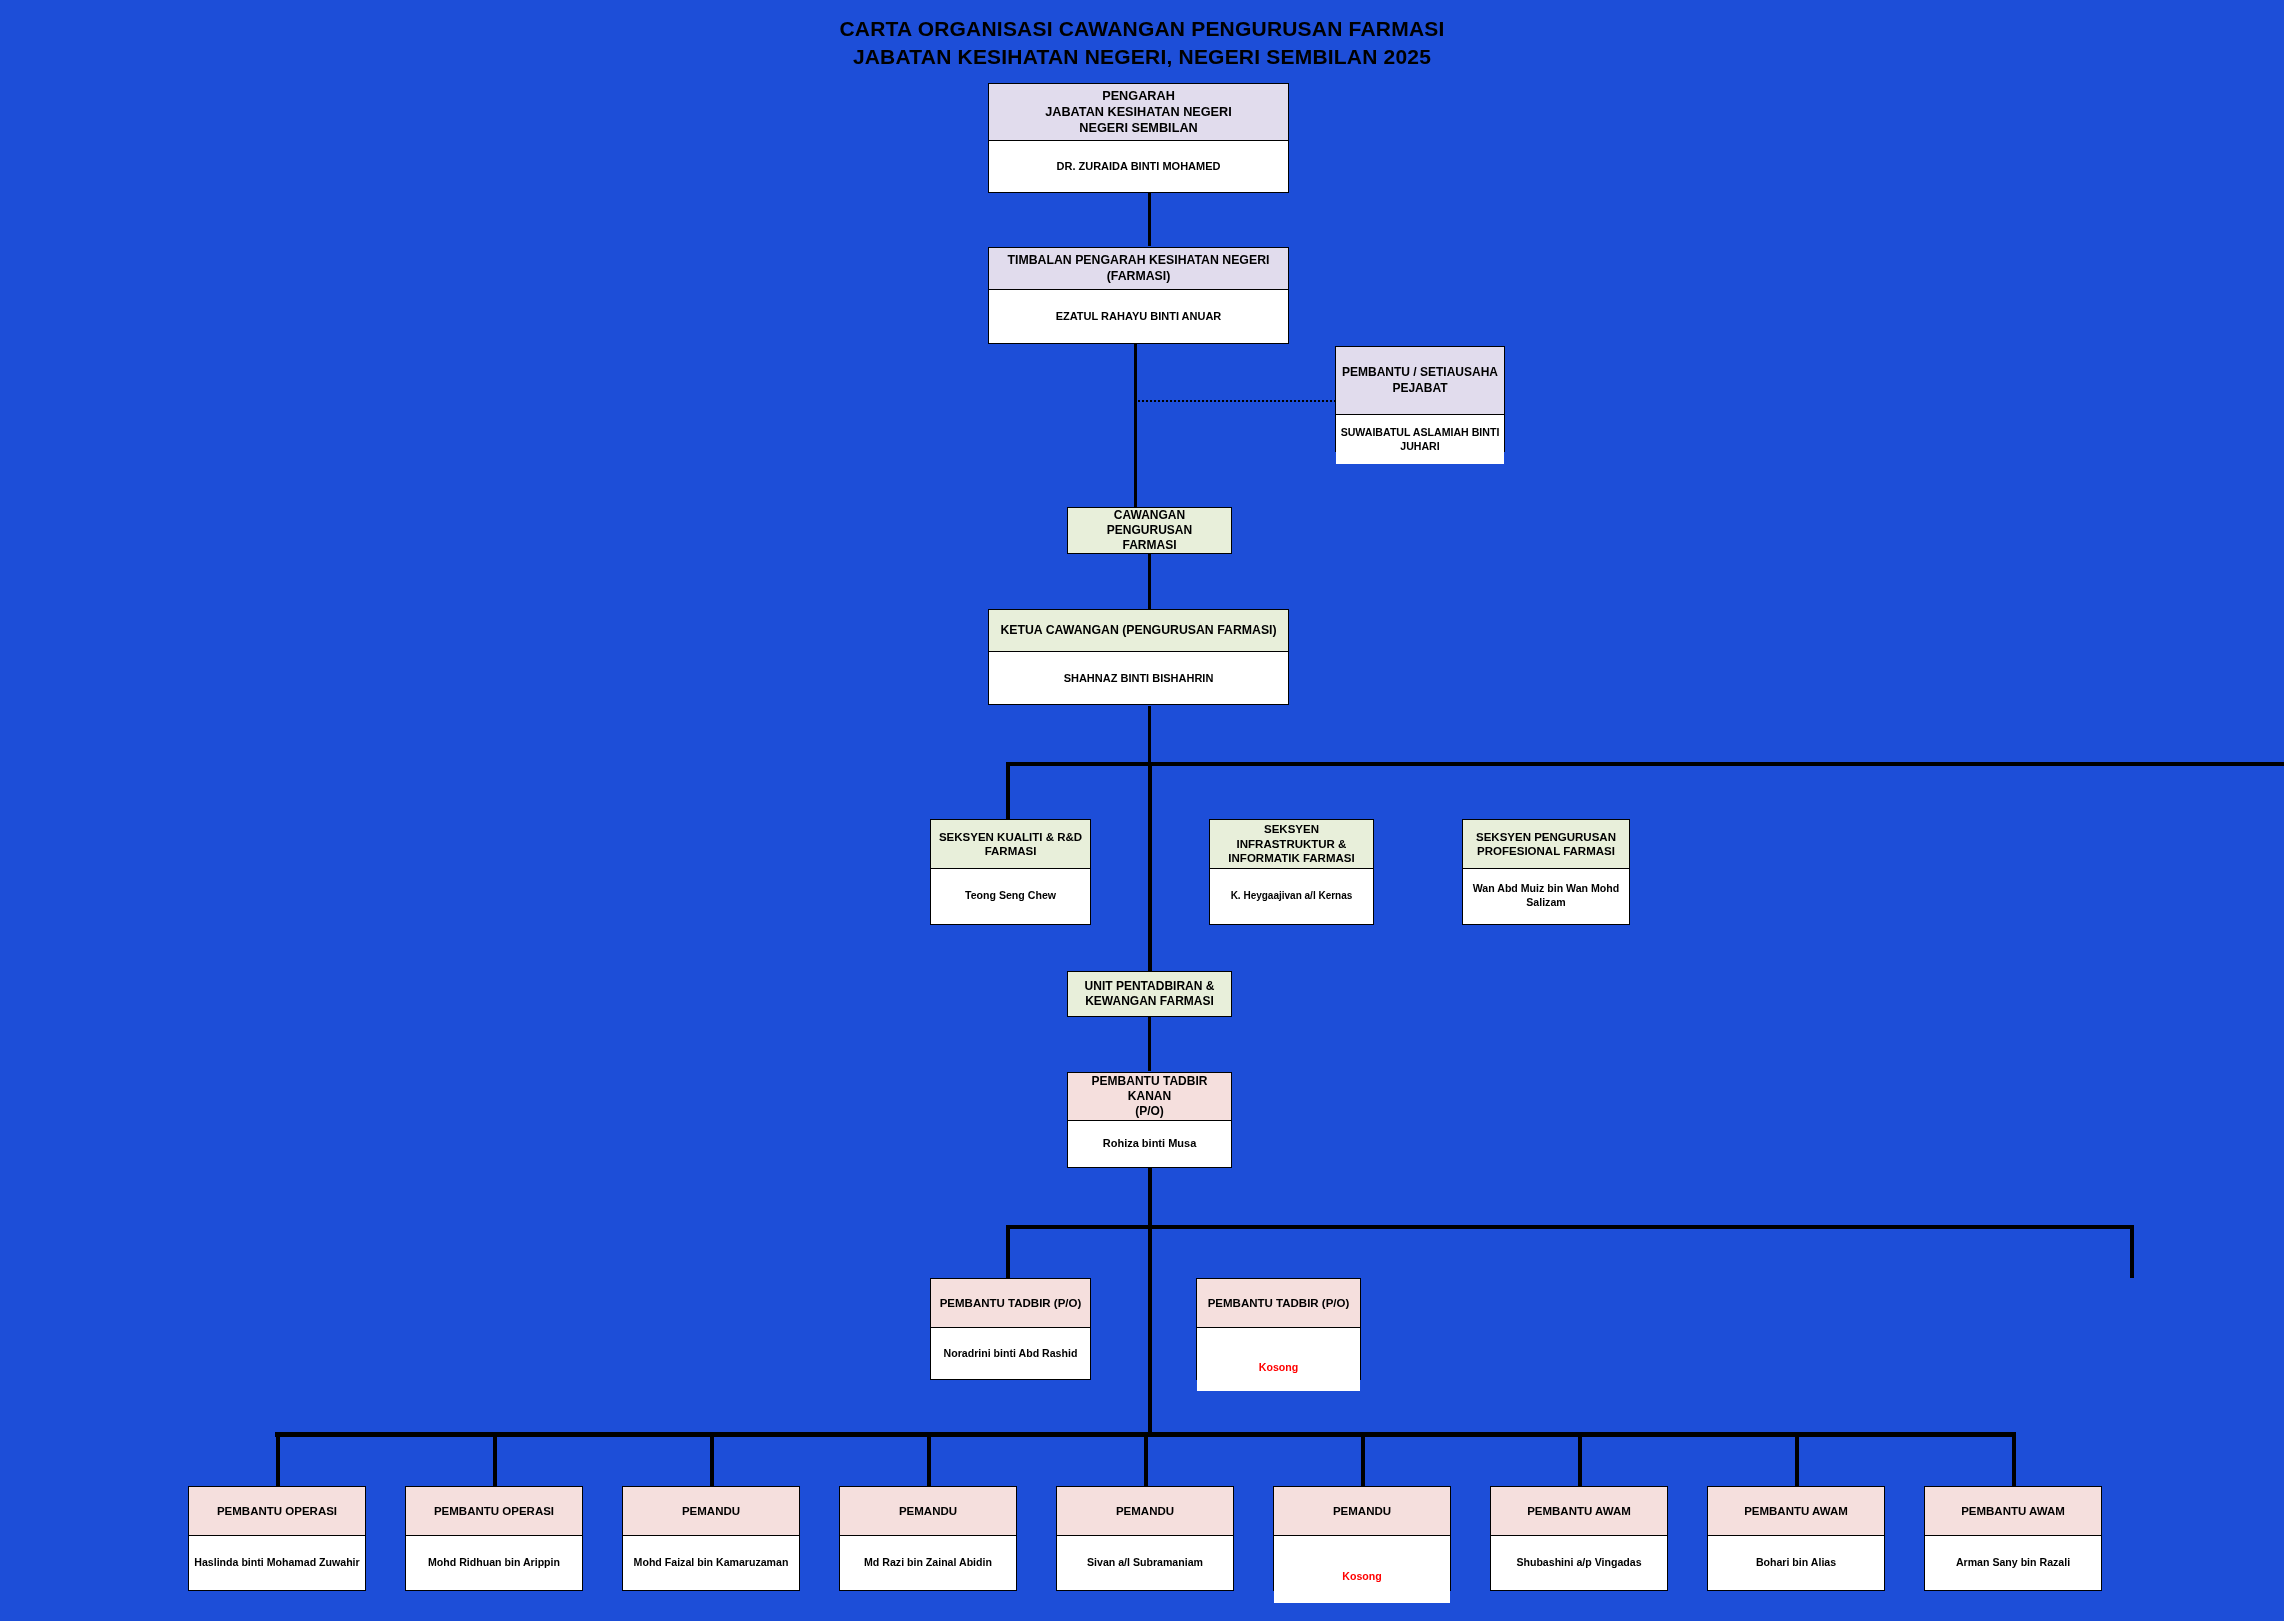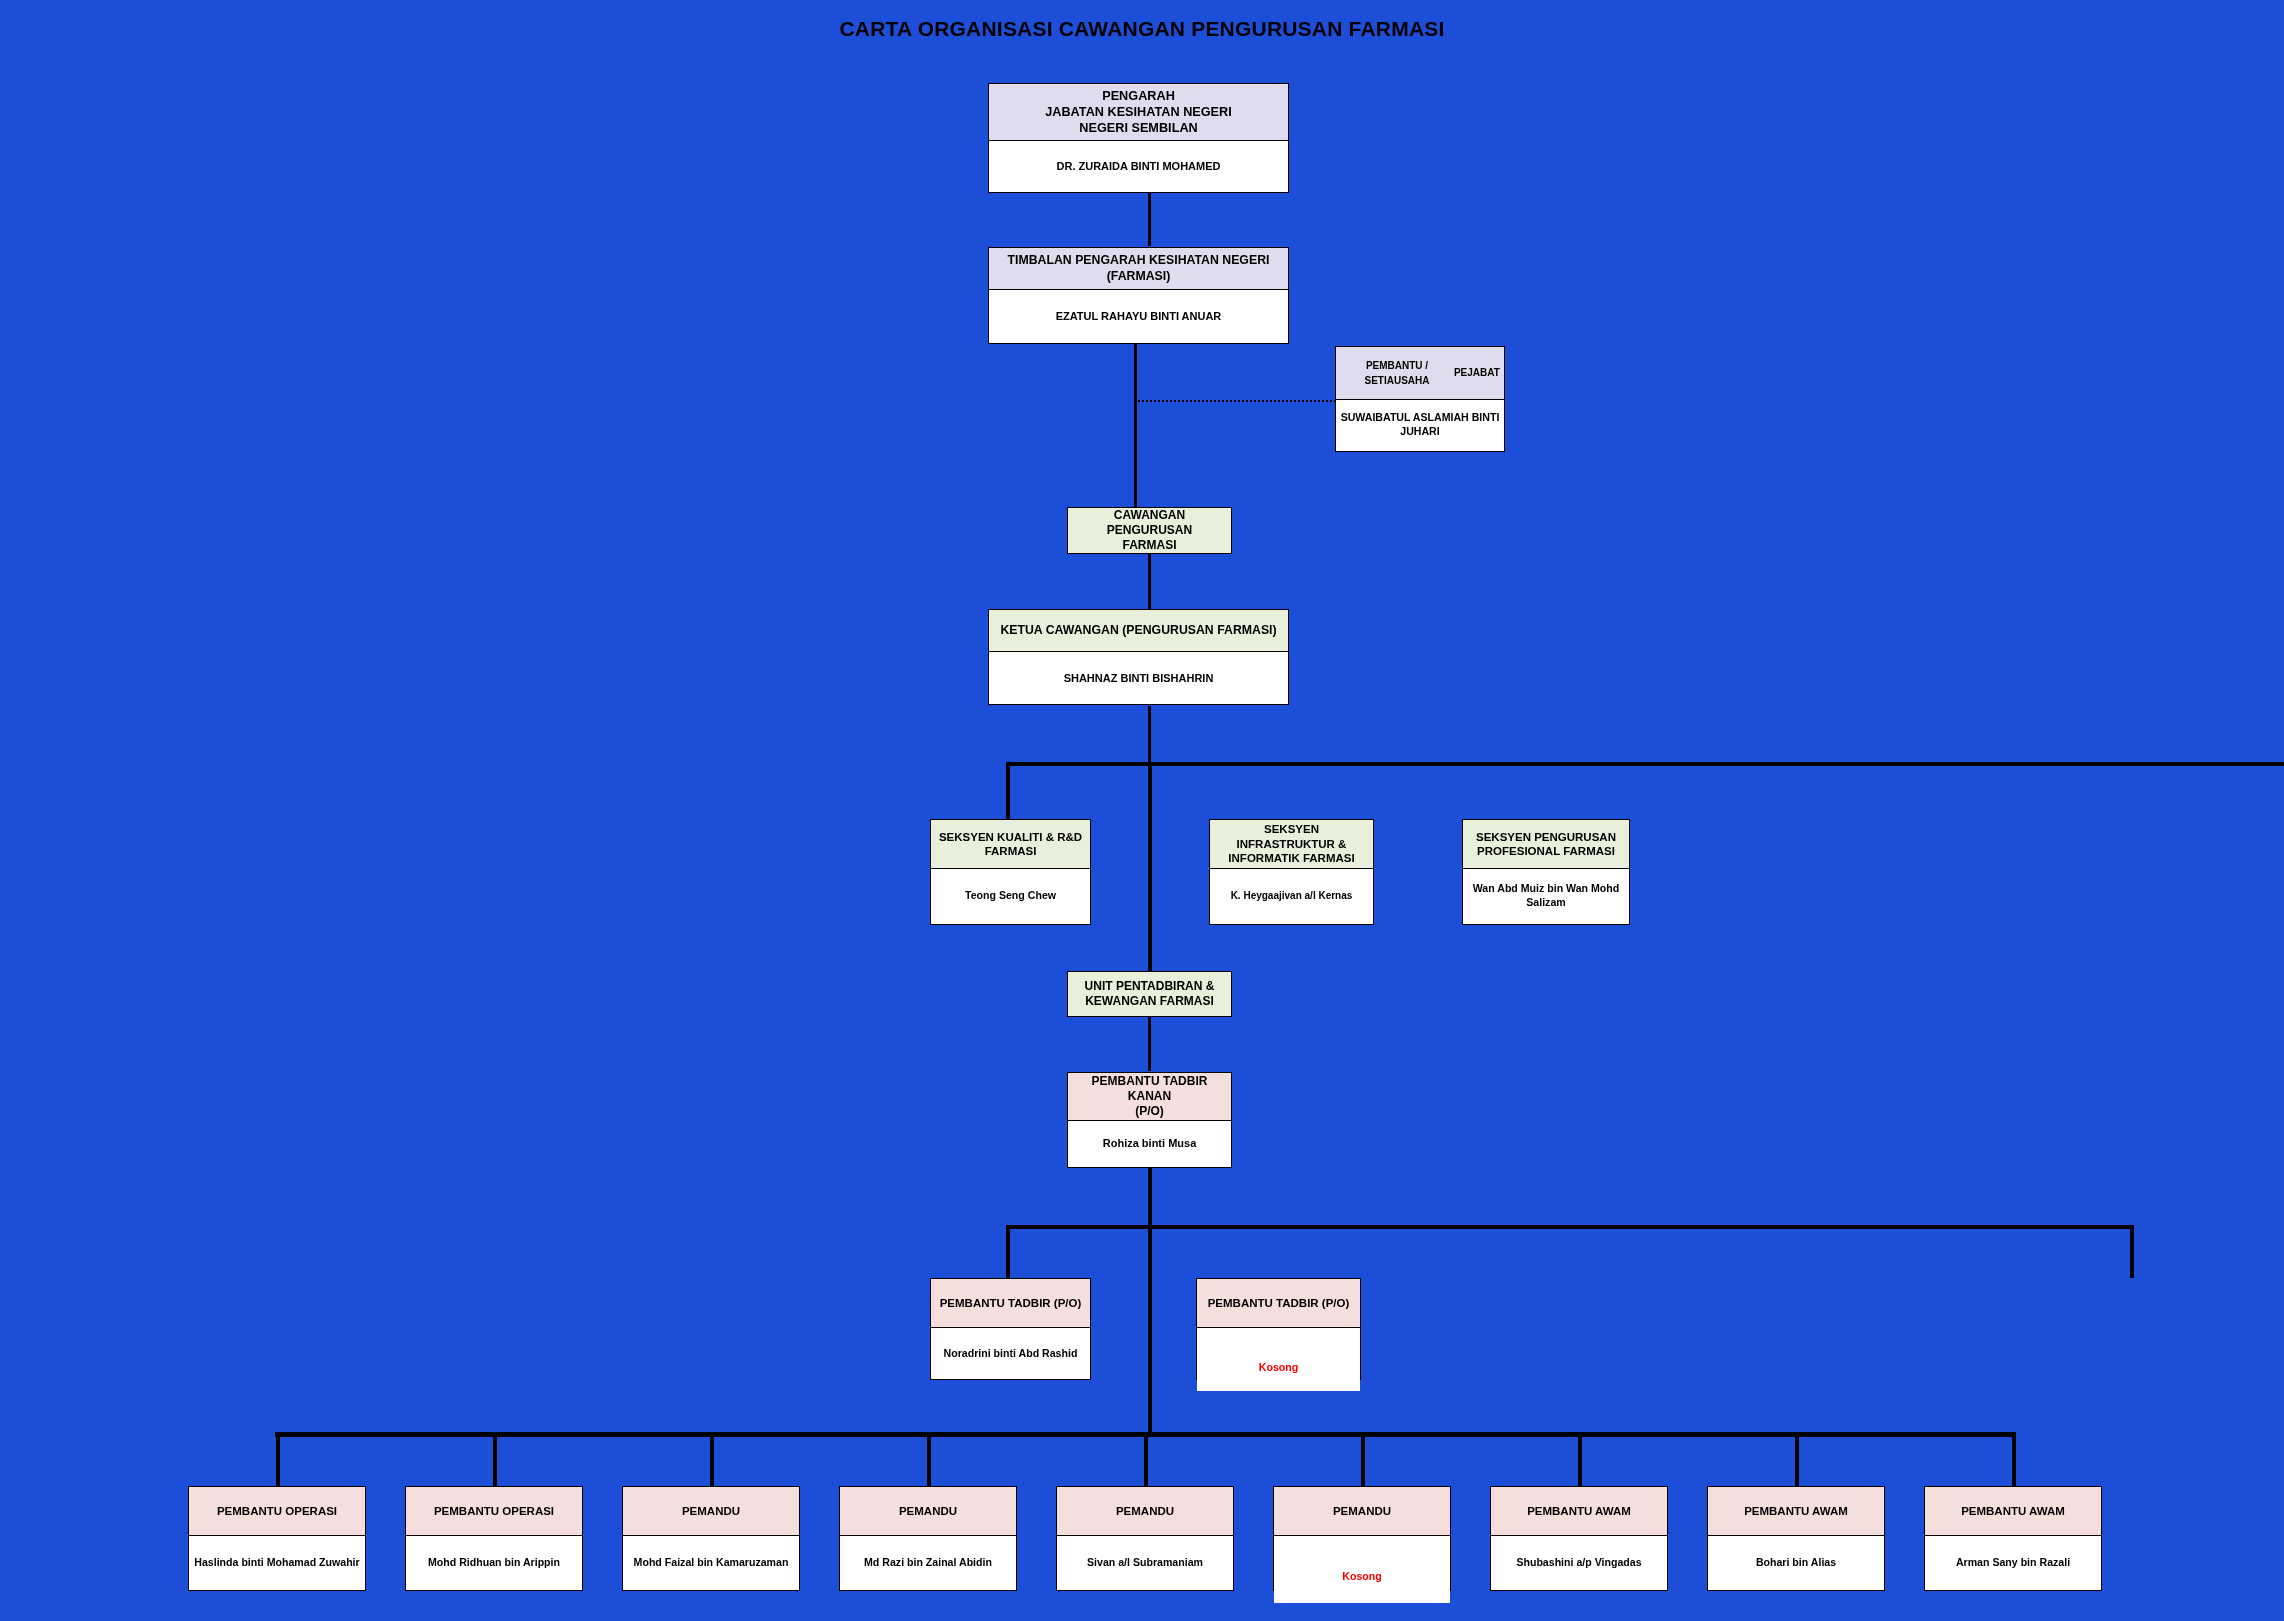--- a/index.html
+++ b/index.html
@@ -83,20 +83,21 @@
     height: 0;
   }
 </style>
 </head>
 <body>
 
 <div id="chart-root">
 
   <div class="chart-title">
     <span class="line">CARTA ORGANISASI CAWANGAN PENGURUSAN FARMASI</span>
+    <span class="line">JABATAN KESIHATAN NEGERI, NEGERI SEMBILAN 2025</span>
   </div>
 
   <div class="ln" style="left:1148px; top:193px; width:3.4px; height:53px;"></div>
 
   <div class="ln" style="left:1134px; top:344px; width:3.4px; height:165px;"></div>
 
   <div class="ln-dotted" style="left:1135px; top:400px; width:201px;"></div>
 
   <div class="ln" style="left:1134px; top:507px; width:18.7px; height:3.4px;"></div>
 
@@ -129,21 +130,21 @@
   <div class="node fill-lavender" style="left:988px; top:83px; width:301px; height:110px;">
     <div class="title-cell" style="height:57px; font-size:12.7px; line-height:16px; flex-direction:column;">
       <span>PENGARAH</span>
       <span>JABATAN KESIHATAN NEGERI</span>
       <span>NEGERI SEMBILAN</span>
     </div>
     <div class="name-cell" style="height:50px; font-size:11px;">DR. ZURAIDA BINTI MOHAMED</div>
   </div>
 
   <div class="node fill-lavender" style="left:1335px; top:346px; width:170px; height:106px;">
-    <div class="title-cell" style="height:53px; font-size:10px; line-height:15.3px; ">
+    <div class="title-cell" style="height:68px; font-size:12px; line-height:15.3px; flex-direction:column;">
       <span>PEMBANTU / SETIAUSAHA</span>
       <span>PEJABAT</span>
     </div>
     <div class="name-cell" style="height:49px; font-size:10.6px; line-height:13.6px;">SUWAIBATUL ASLAMIAH BINTI JUHARI</div>
   </div>
 
   <div class="node fill-green no-name" style="left:1067px; top:507px; width:165px; height:47px;">
     <div class="title-cell" style="height:100%; font-size:12px; line-height:15.3px; flex-direction:column;">
       <span>CAWANGAN PENGURUSAN</span>
       <span>FARMASI</span>

